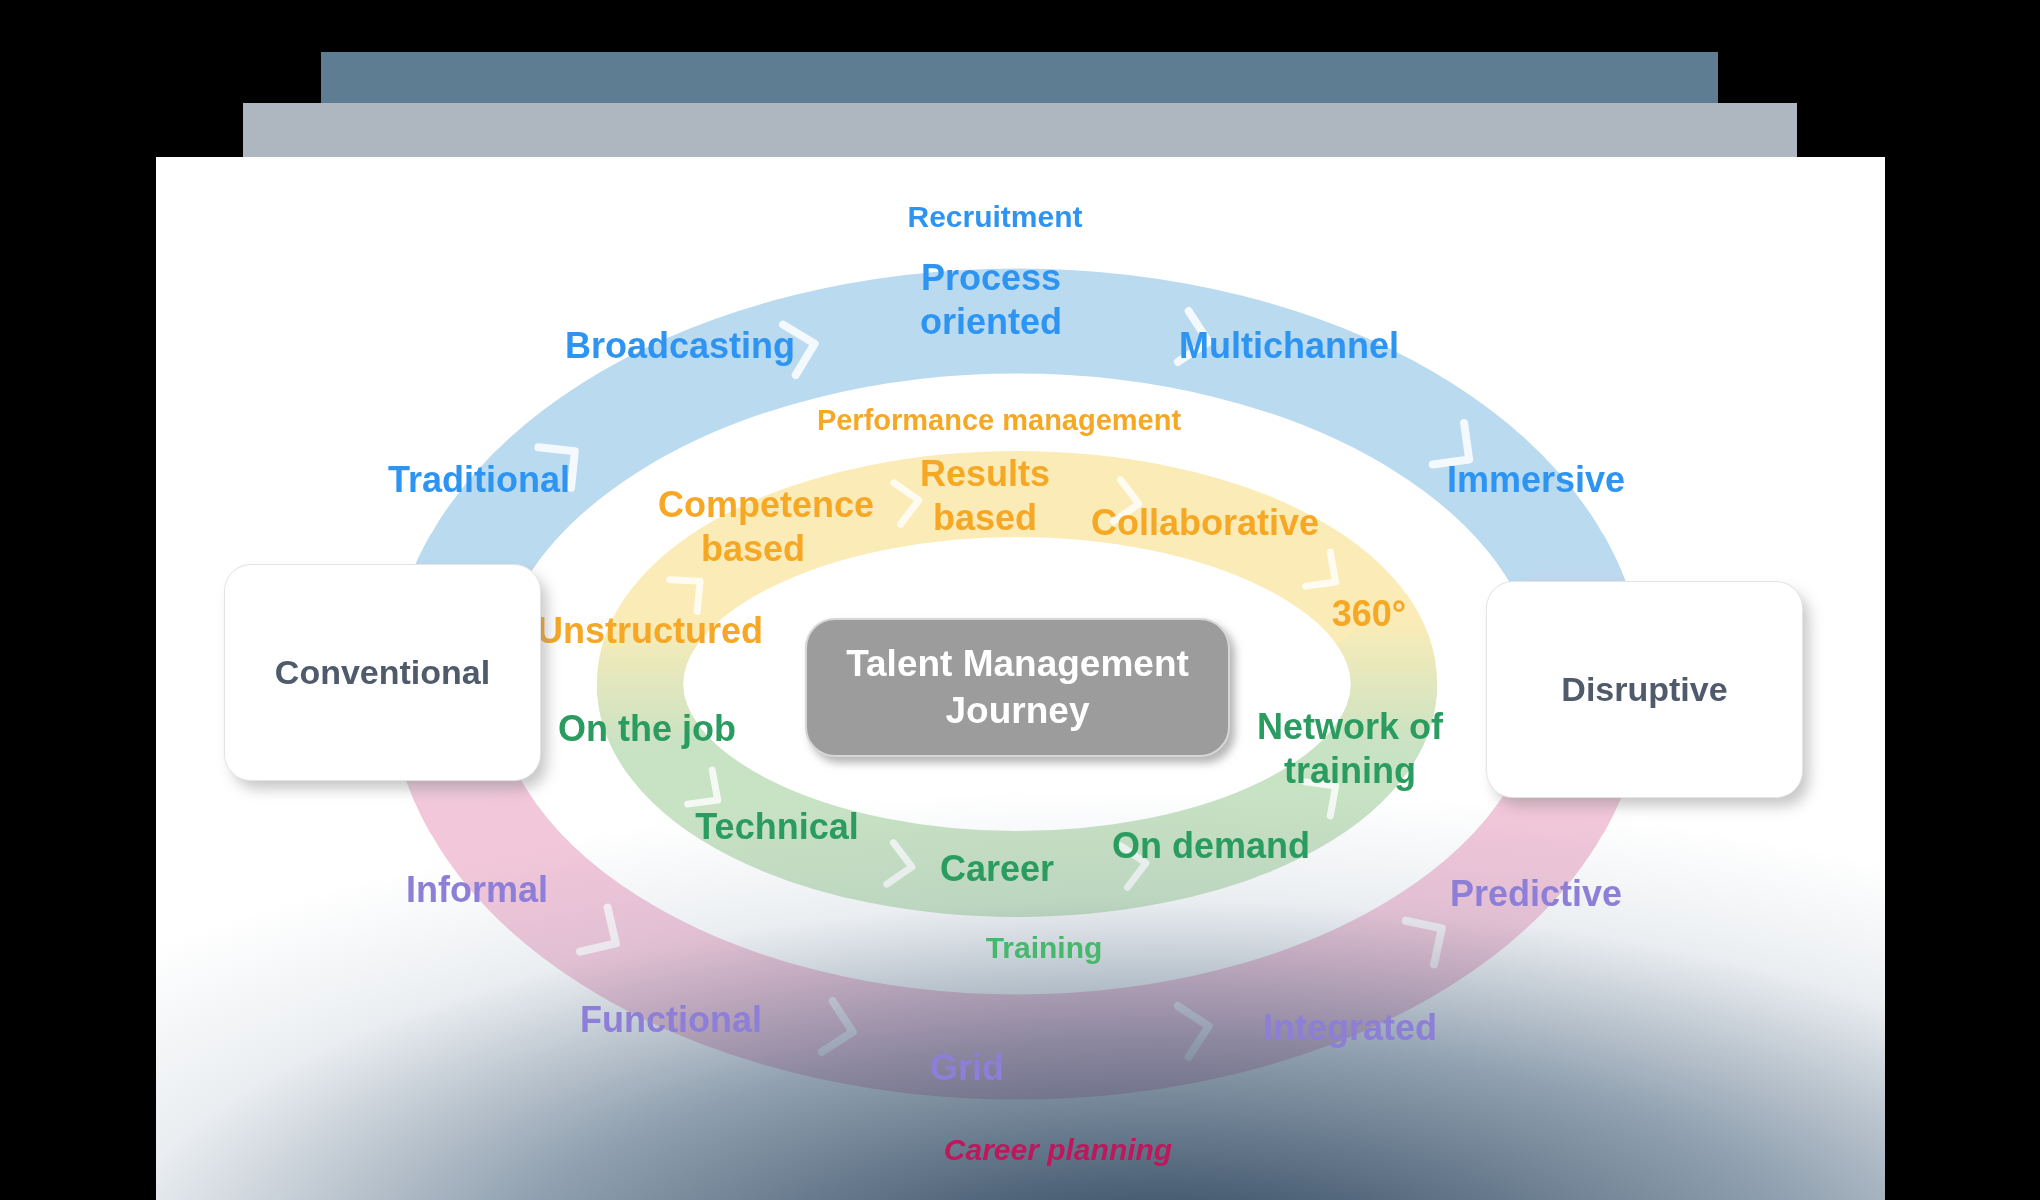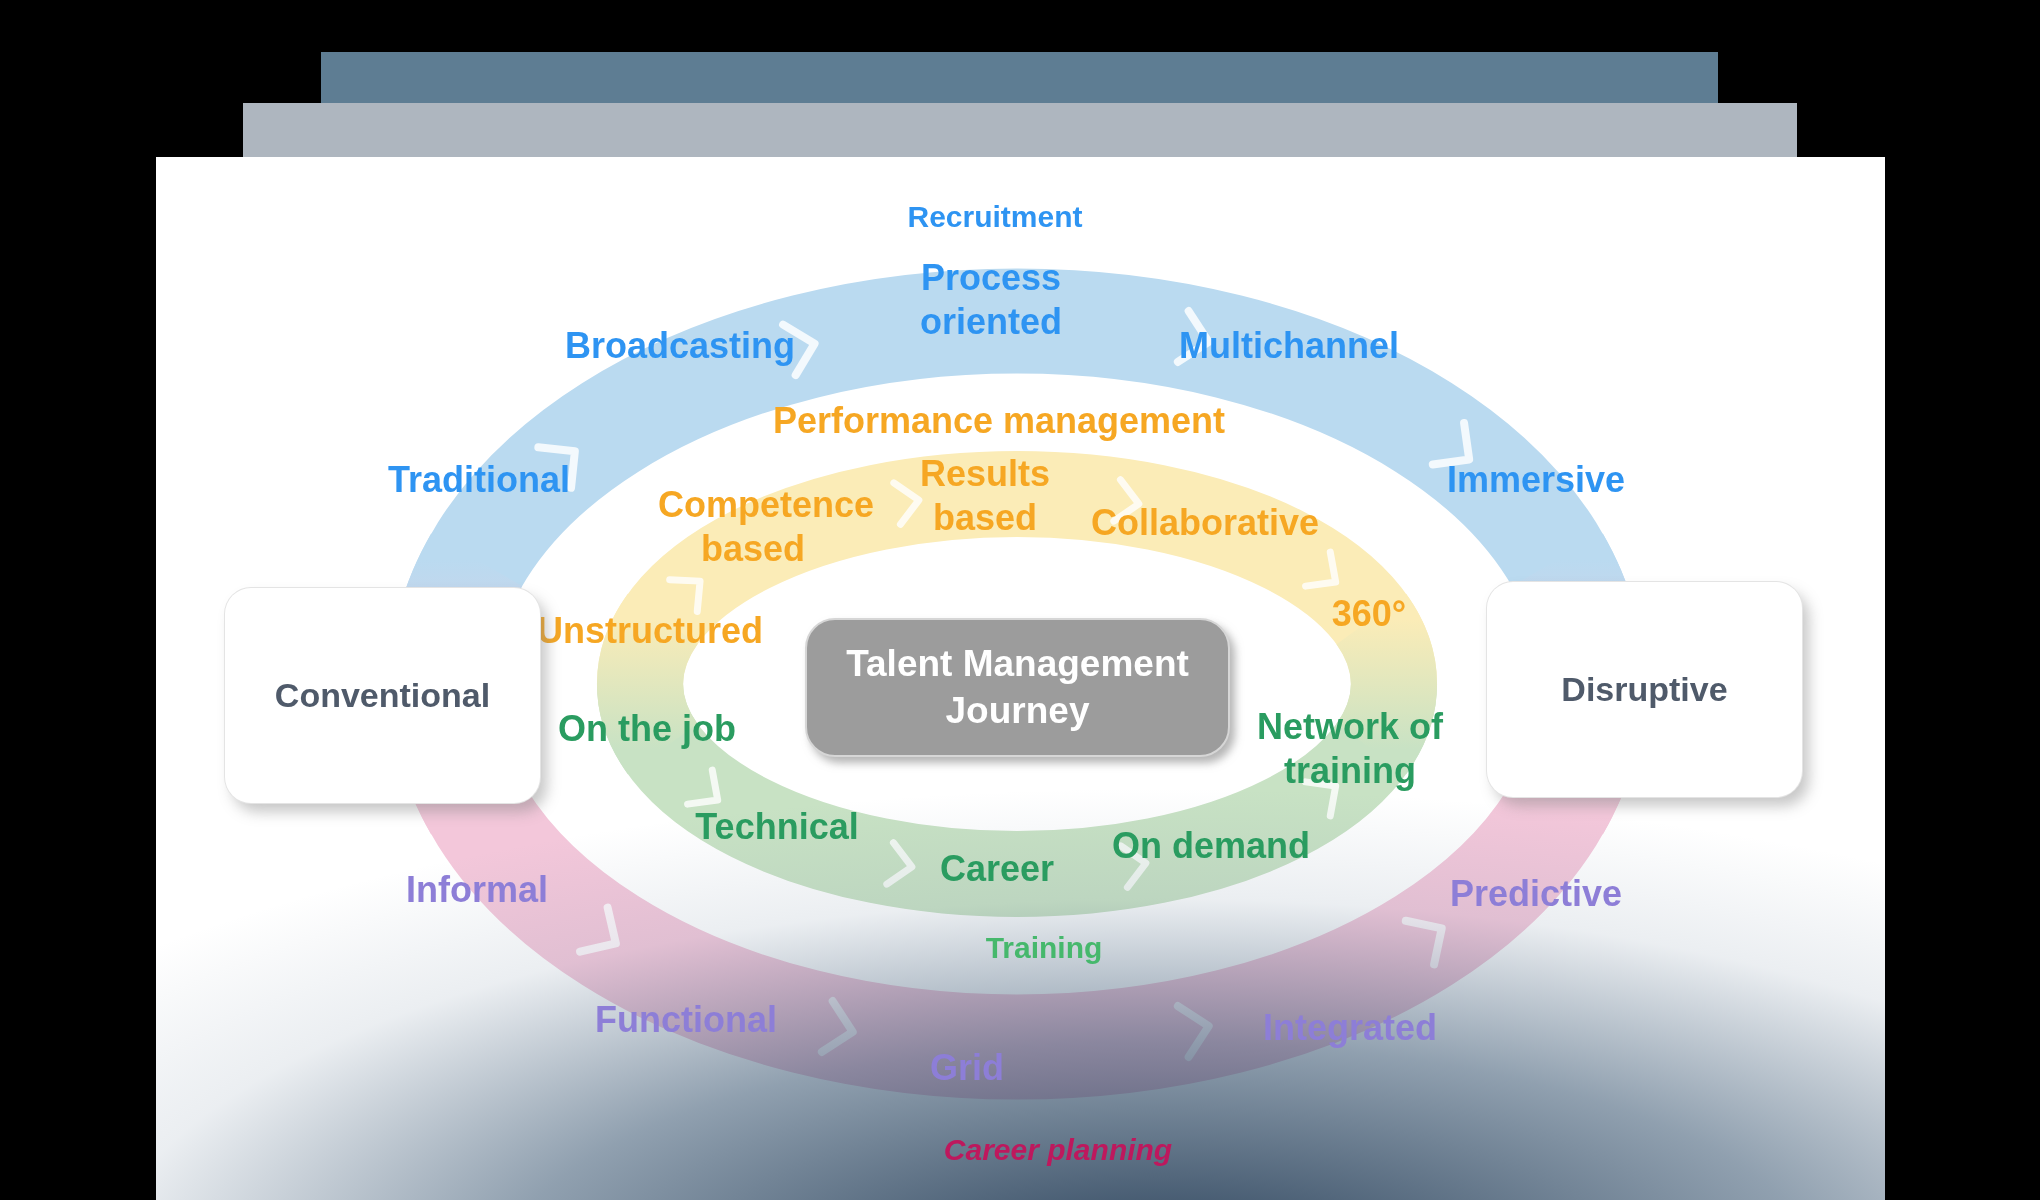--- a/index.html
+++ b/index.html
@@ -16,21 +16,21 @@
   .lbl{position:absolute;transform:translate(-50%,-50%);z-index:3;font-weight:bold;
        white-space:nowrap;text-align:center;line-height:1.22;}
   .wrap{white-space:normal;}
   .blue{color:#2e94f2;}
   .orange{color:#f6a723;}
   .green{color:#2a9c60;}
   .greenlt{color:#46b86c;}
   .purple{color:#8d7ed7;}
   .navy{color:#be185d;font-style:italic;}
   .sz29{font-size:36px;}
-  .sz33{font-size:36px;}
+  .sz33{font-size:29px;}
   .sz34{font-size:30px;}
   .side-box{position:absolute;z-index:4;background:#ffffff;border-radius:26px;
     box-shadow:0 0 0 1px #e4e4e4,7px 9px 14px rgba(130,130,130,0.45);
     display:flex;align-items:center;justify-content:center;
     color:#4f5a6a;font-weight:bold;font-size:34px;}
   .center-box{position:absolute;z-index:4;left:649px;top:461px;width:425px;height:139px;
     background:#9c9c9c;border:2px solid #d6d6d6;border-radius:30px;
     box-shadow:5px 6px 9px rgba(120,120,120,0.55);
     display:flex;align-items:center;justify-content:center;text-align:center;
     color:#ffffff;font-weight:bold;font-size:37px;line-height:1.25;box-sizing:border-box;
@@ -138,27 +138,27 @@
     <div class="lbl orange sz29" style="left:1213px;top:457px;">360°</div>
 
     <div class="lbl green sz29" style="left:491px;top:572px;">On the job</div>
     <div class="lbl green sz29" style="left:621px;top:670px;">Technical</div>
     <div class="lbl green sz29" style="left:841px;top:712px;">Career</div>
     <div class="lbl green sz29" style="left:1055px;top:689px;">On demand</div>
     <div class="lbl green sz29 wrap" style="left:1194px;top:592px;width:200px;">Network of training</div>
     <div class="lbl greenlt sz34" style="left:863px;top:791px;margin-left:25px;">Training</div>
 
     <div class="lbl purple sz29" style="left:321px;top:733px;">Informal</div>
-    <div class="lbl purple sz29" style="left:530px;top:863px;">Functional</div>
+    <div class="lbl purple sz29" style="left:515px;top:863px;">Functional</div>
     <div class="lbl purple sz29" style="left:811px;top:911px;">Grid</div>
     <div class="lbl purple sz29" style="left:1166px;top:871px;margin-left:28px;">Integrated</div>
     <div class="lbl purple sz29" style="left:1380px;top:737px;">Predictive</div>
     <div class="lbl navy sz34" style="left:902px;top:993px;">Career planning</div>
 
-    <div class="side-box" style="left:69px;top:431px;width:315px;height:215px;">
+    <div class="side-box" style="left:69px;top:408px;width:315px;height:215px;">
       <span>Conventional</span>
     </div>
     <div class="side-box" style="left:1331px;top:425px;width:315px;height:215px;">
       <span>Disruptive</span>
     </div>
     <div class="center-box">
       <span>Talent Management Journey</span>
     </div>
 
   </div>

